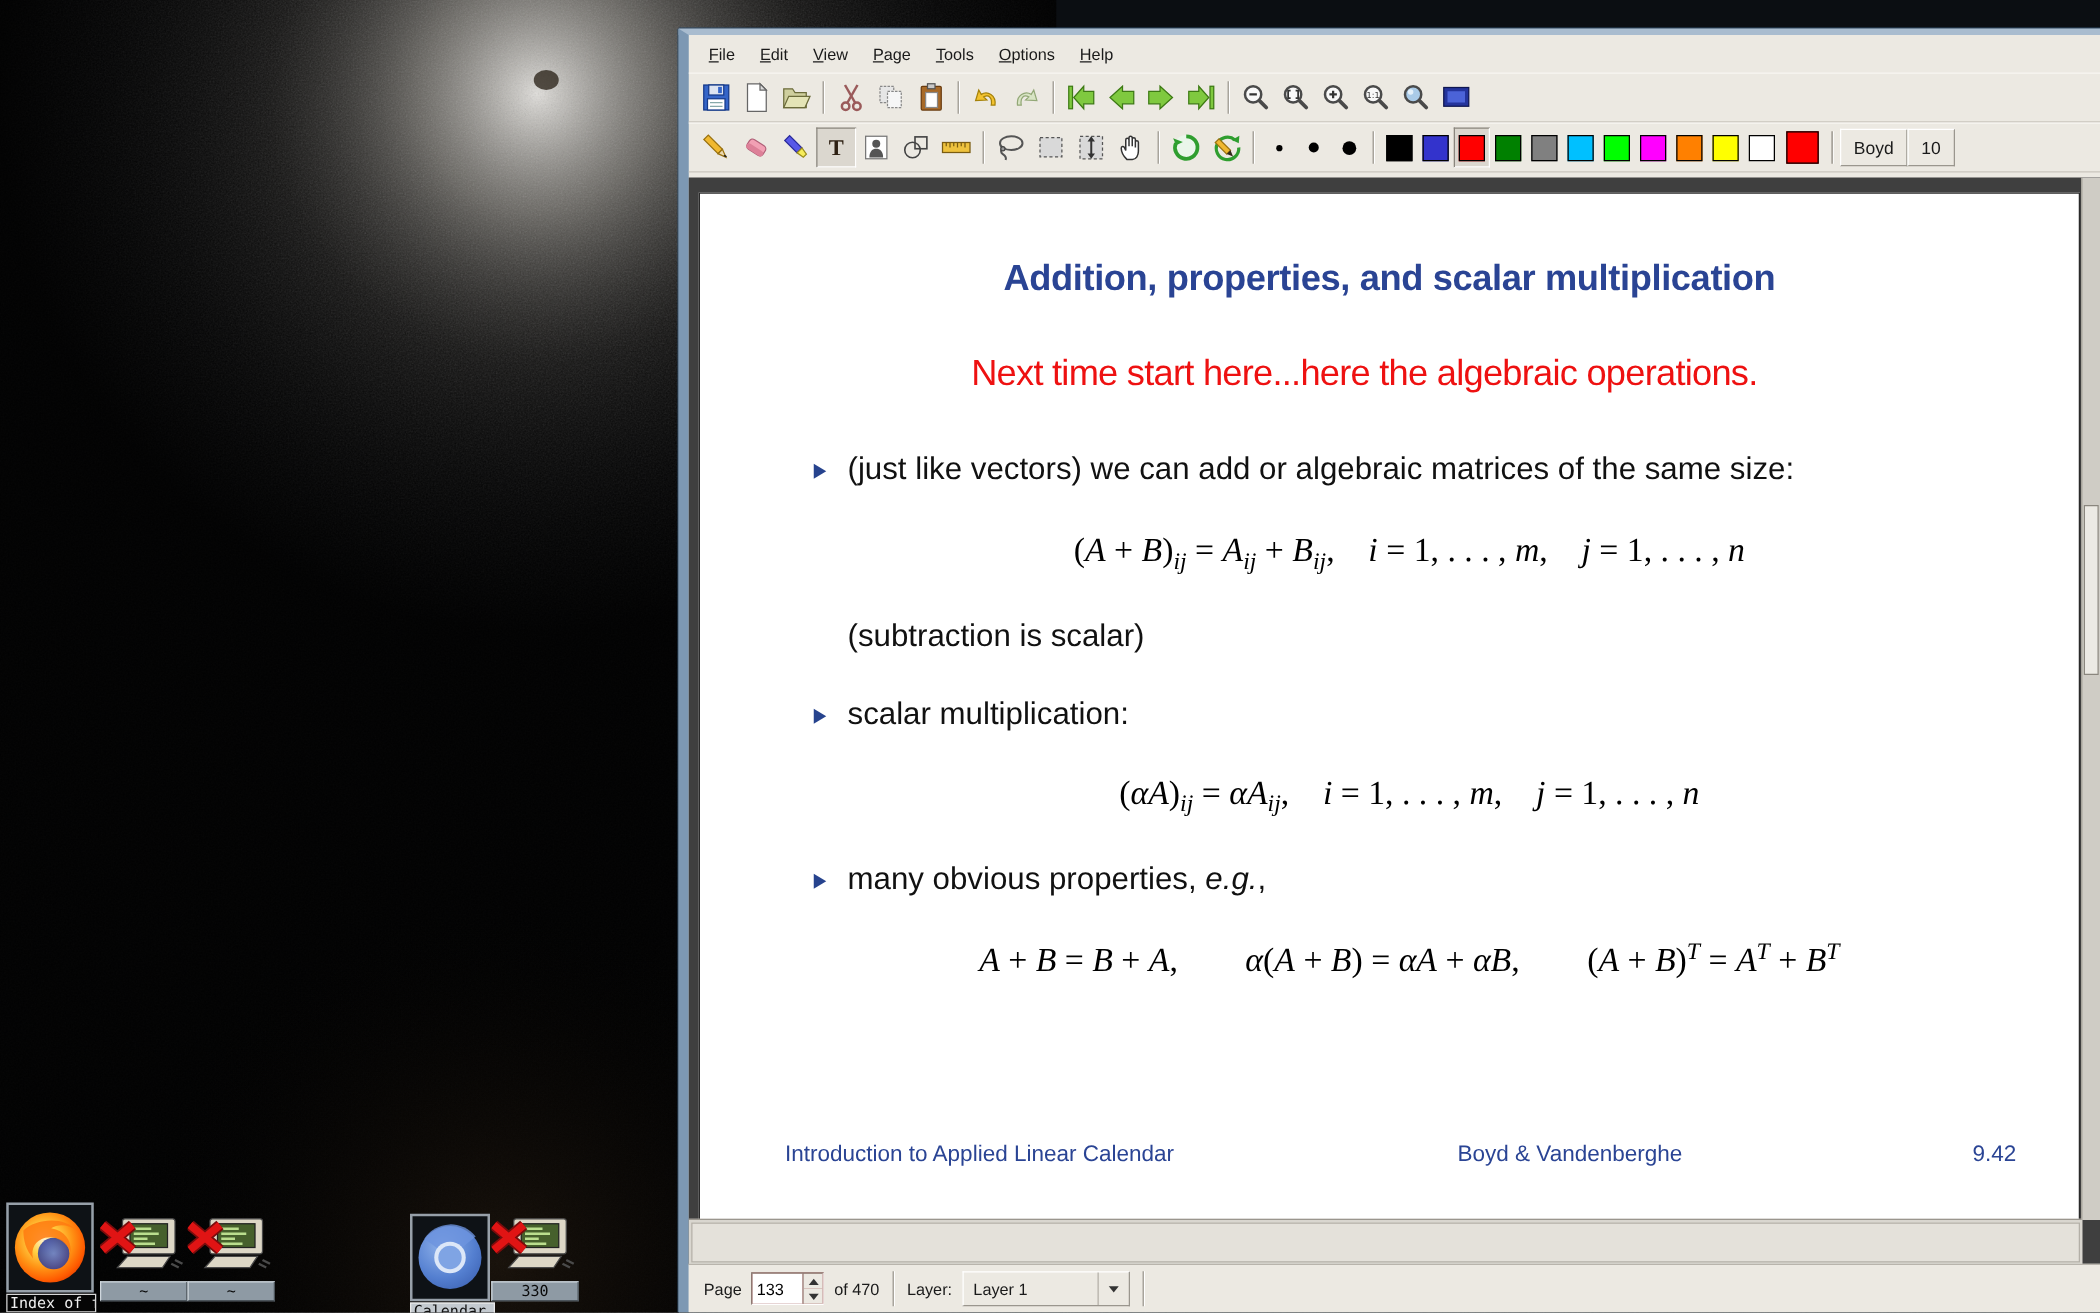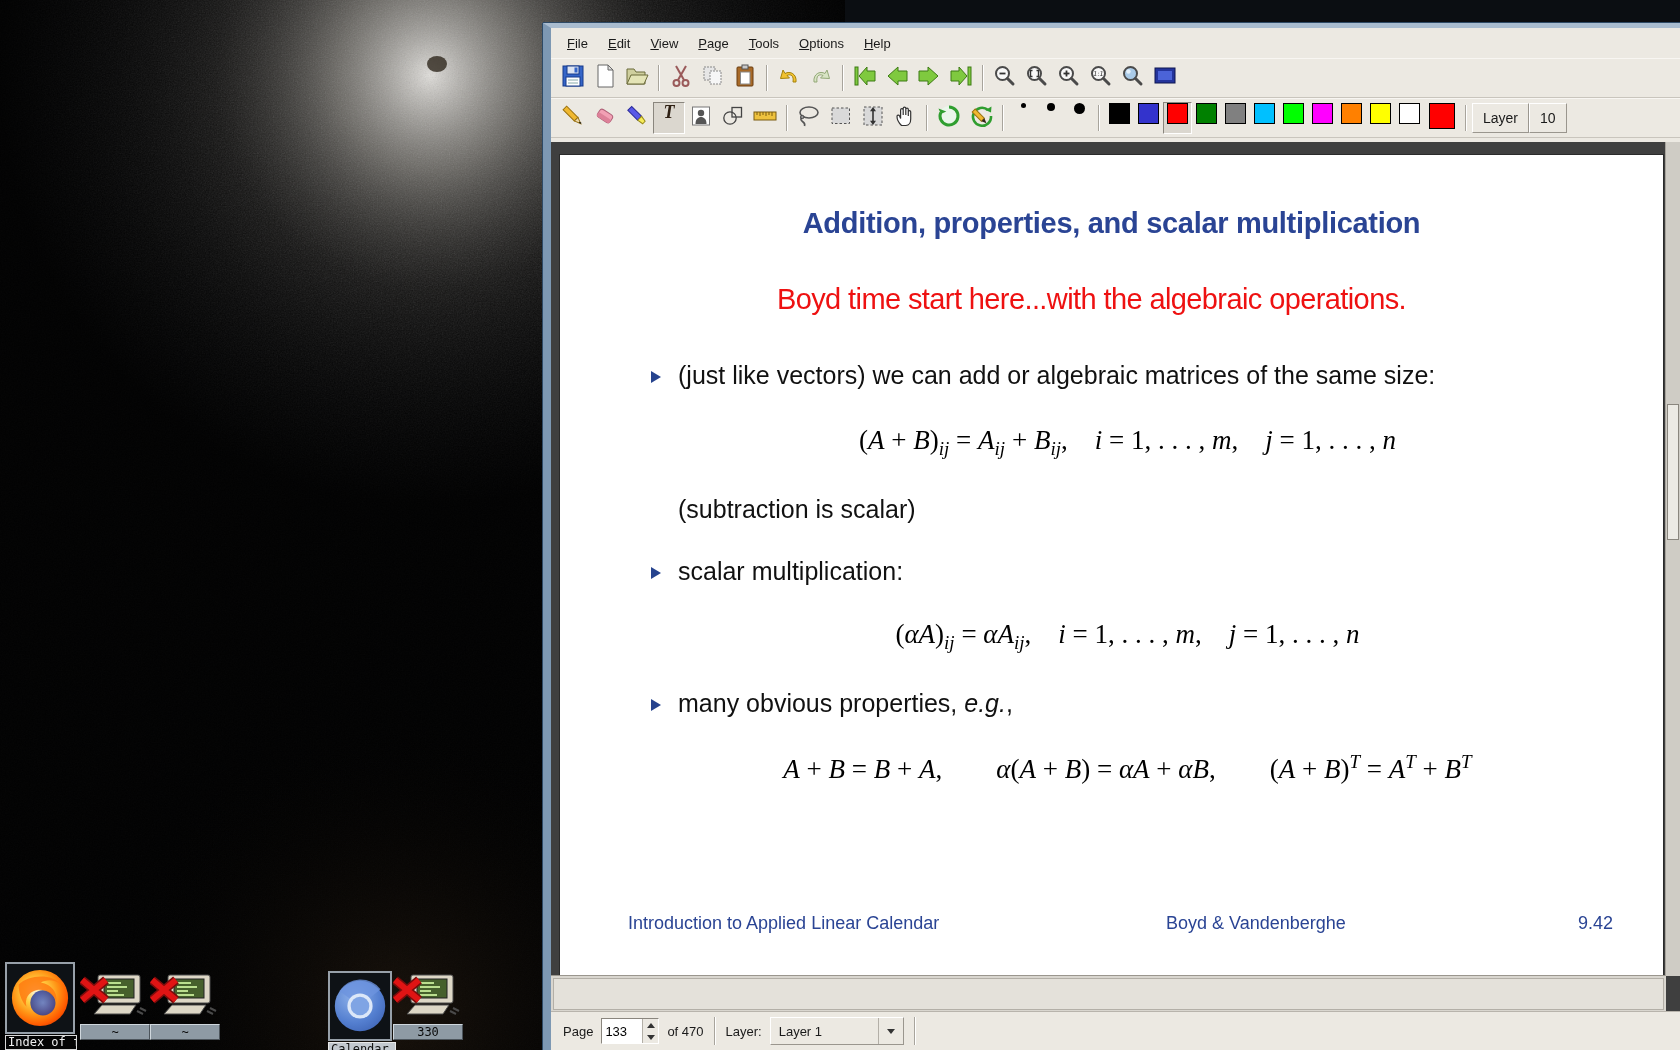--- a/index.html
+++ b/index.html
@@ -10,21 +10,21 @@
   .icon-frame{background:#0e1216;border:2px solid #97a0a9;width:66px;height:68px;display:flex;align-items:center;justify-content:center;}
   .icon-label-dark{background:#050505;border:1px solid #d8d8d8;color:#efefef;font-family:"DejaVu Sans Mono",monospace;font-size:12px;line-height:13px;padding:0 2px;overflow:hidden;white-space:nowrap;}
   .icon-label-lite{background:#c3c9cf;border:1px solid #e9e9e9;color:#111;font-family:"DejaVu Sans Mono",monospace;font-size:12px;line-height:12px;padding:0 2px;overflow:hidden;white-space:nowrap;}
   .icon-label-btn{background:#8e9aa4;border-top:1px solid #cfd7dd;border-left:1px solid #cfd7dd;border-right:1px solid #4c545b;border-bottom:1px solid #4c545b;color:#0a0a0a;font-family:"DejaVu Sans Mono",monospace;font-size:12px;line-height:14px;text-align:center;}
   
   #window{position:absolute;left:543px;top:23px;right:0;bottom:0;background:#ece9e2;border-left:8px solid #7d98b3;border-top:5px solid #a9bccf;box-shadow:-1px 0 0 #2e4a66,0 -1px 0 #2e4a66;color:#1a1a1a;}
   #menubar{height:30px;display:flex;align-items:center;padding-left:6px;font-size:13px;}
   .menu-item{padding:4px 10px;cursor:default;}
   .mn{text-decoration:underline;}
   .toolbar{height:38px;display:flex;align-items:center;padding-left:6px;border-top:1px solid #f8f6f2;border-bottom:1px solid #c9c5bd;}
-  .tbtn{width:30px;height:30px;display:flex;justify-content:center;border:1px solid transparent;flex:0 0 auto;font-style:italic;}
+  .tbtn{width:30px;height:30px;display:flex;align-items:center;justify-content:center;border:1px solid transparent;flex:0 0 auto;}
   .tbtn.wide{width:34px;}
   .tbtn.pressed{border-color:#8a867e #ffffff #ffffff #8a867e;background:#dbd7cf;}
   .tsep{width:2px;height:26px;margin:0 5px;background:linear-gradient(to right,#a8a49c 50%,#fff 50%);flex:0 0 auto;}
   .dot{background:#000;border-radius:50%;}
   .swatch-inner{width:19px;height:19px;border:1px solid #000;}
   .swatch-big{width:24px;height:24px;border:1px solid #000;}
   .fontbtn{height:28px;display:flex;align-items:center;padding:0 10px;border:1px solid #9a968e;border-top-color:#fff;border-left-color:#fff;background:#ece9e2;font-size:14px;flex:0 0 auto;}
   .ticon-T{font-family:"Liberation Serif",serif;font-weight:bold;font-size:18px;color:#2e2013;line-height:1;}
   
   #canvas{position:absolute;left:0;top:114px;right:0;bottom:38px;background:#3f3f3f;overflow:hidden;}
@@ -460,31 +460,31 @@
           </div>
           <div class="tbtn" style="width: 27px;">
             <div class="swatch-inner" style="background: rgb(255, 255, 255);"></div>
           </div>
         </div>
     <div class="tbtn wide">
           <div class="swatch-big" style="background: rgb(255, 0, 0);"></div>
         </div>
     <div class="tsep"></div>
     <div class="fontbtn">
-          <span>Layer</span>
+          <span>Boyd</span>
         </div>
     <div class="fontbtn">
           <span>10</span>
         </div>
   </div>
 
   <div id="canvas">
     <div id="page">
       <div class="s-title" style="color: rgb(42, 68, 148);">Addition, properties, and scalar multiplication</div>
-      <div class="s-red" style="color: rgb(238, 17, 17);">Boyd time start here...with the algebraic operations.</div>
+      <div class="s-red" style="color: rgb(238, 17, 17);">Next time start here...here the algebraic operations.</div>
       <div class="s-bullet b1">
             <span class="tri"></span>
             <span>(just like vectors) we can add or algebraic matrices of the same size:</span>
           </div>
       <div class="s-math m1"><span class="fr">(</span><span class="fi">A</span><span class="fr"> + </span><span class="fi">B</span><span class="fr">)</span><span class="fsub">ij</span><span class="fr"> = </span><span class="fi">A</span><span class="fsub">ij</span><span class="fr"> + </span><span class="fi">B</span><span class="fsub">ij</span><span class="fr">,</span><span class="fr"> </span><span class="fi">i</span><span class="fr"> = 1, . . . , </span><span class="fi">m</span><span class="fr">,</span><span class="fr"> </span><span class="fi">j</span><span class="fr"> = 1, . . . , </span><span class="fi">n</span></div>
       <div class="s-note">(subtraction is scalar)</div>
       <div class="s-bullet b2">
             <span class="tri"></span>
             <span>scalar multiplication:</span>
           </div>

